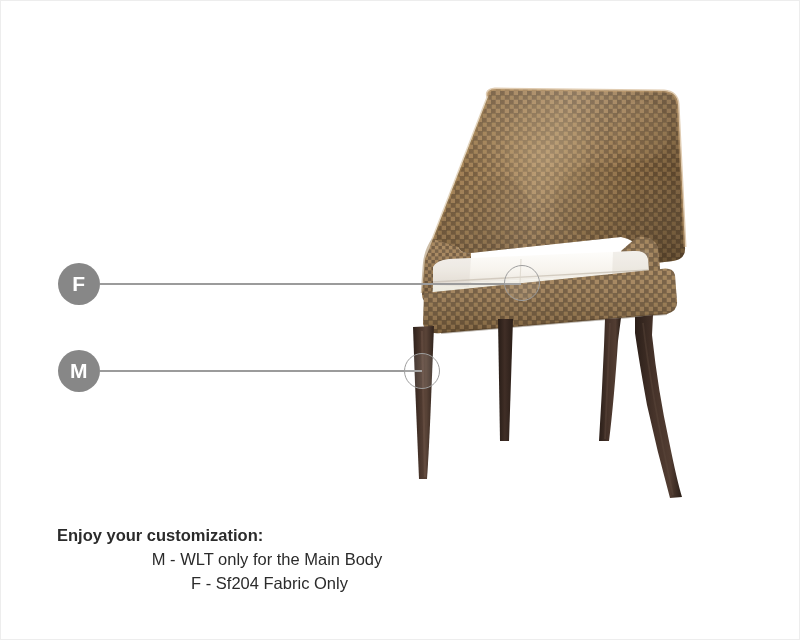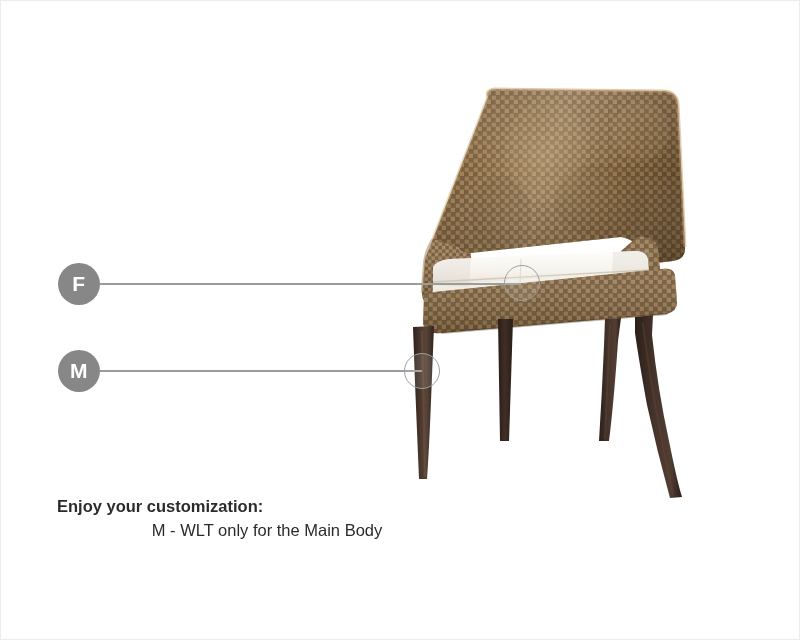--- a/index.html
+++ b/index.html
@@ -61,21 +61,21 @@
     border-radius: 50%;
     border: 1.5px solid #9e9e9e;
     box-sizing: border-box;
     background: rgba(255,255,255,0.10);
   }
 
   
   #caption {
     position: absolute;
     left: 56px;
-    top: 493px;
+    top: 522px;
     width: 420px;
   }
   #caption .cap-title {
     font-size: 16.5px;
     font-weight: bold;
     color: #2b2b2b;
     line-height: 24px;
     white-space: nowrap;
   }
   #caption .cap-line {
@@ -260,15 +260,16 @@
   <div class="callout-target" style="left:503px; top:264px;"></div>
   <div class="callout-badge" style="left:57px; top:262px;">F</div>
 
   <div class="callout-line" style="left:99px; top:369px; width:322px;"></div>
   <div class="callout-target" style="left:403px; top:352px;"></div>
   <div class="callout-badge" style="left:57px; top:349px;">M</div>
 
   <div id="caption">
     <div class="cap-title">Enjoy your customization:</div>
     <div class="cap-line">M - WLT only for the Main Body</div>
+    <div class="cap-line indent"> F - Sf204 Fabric Only</div>
   </div>
 
 </div>
 
 </body></html>

